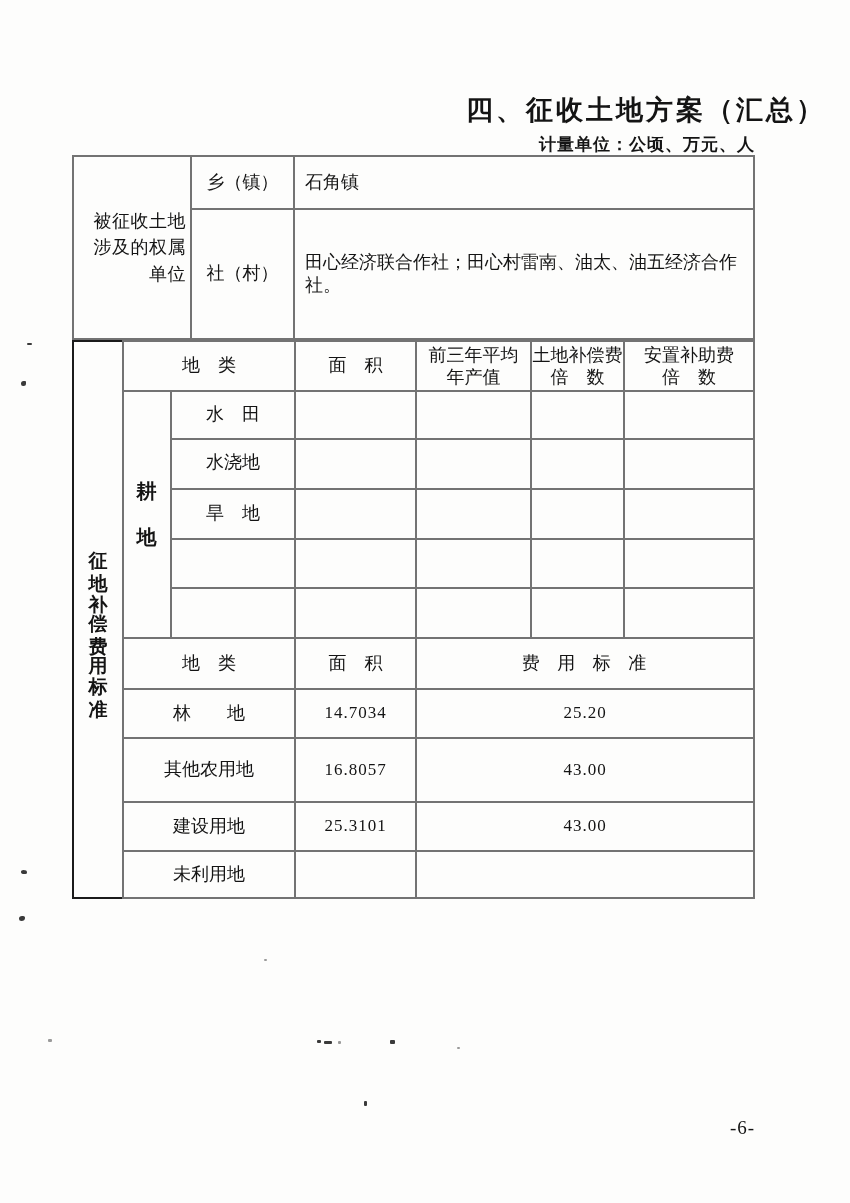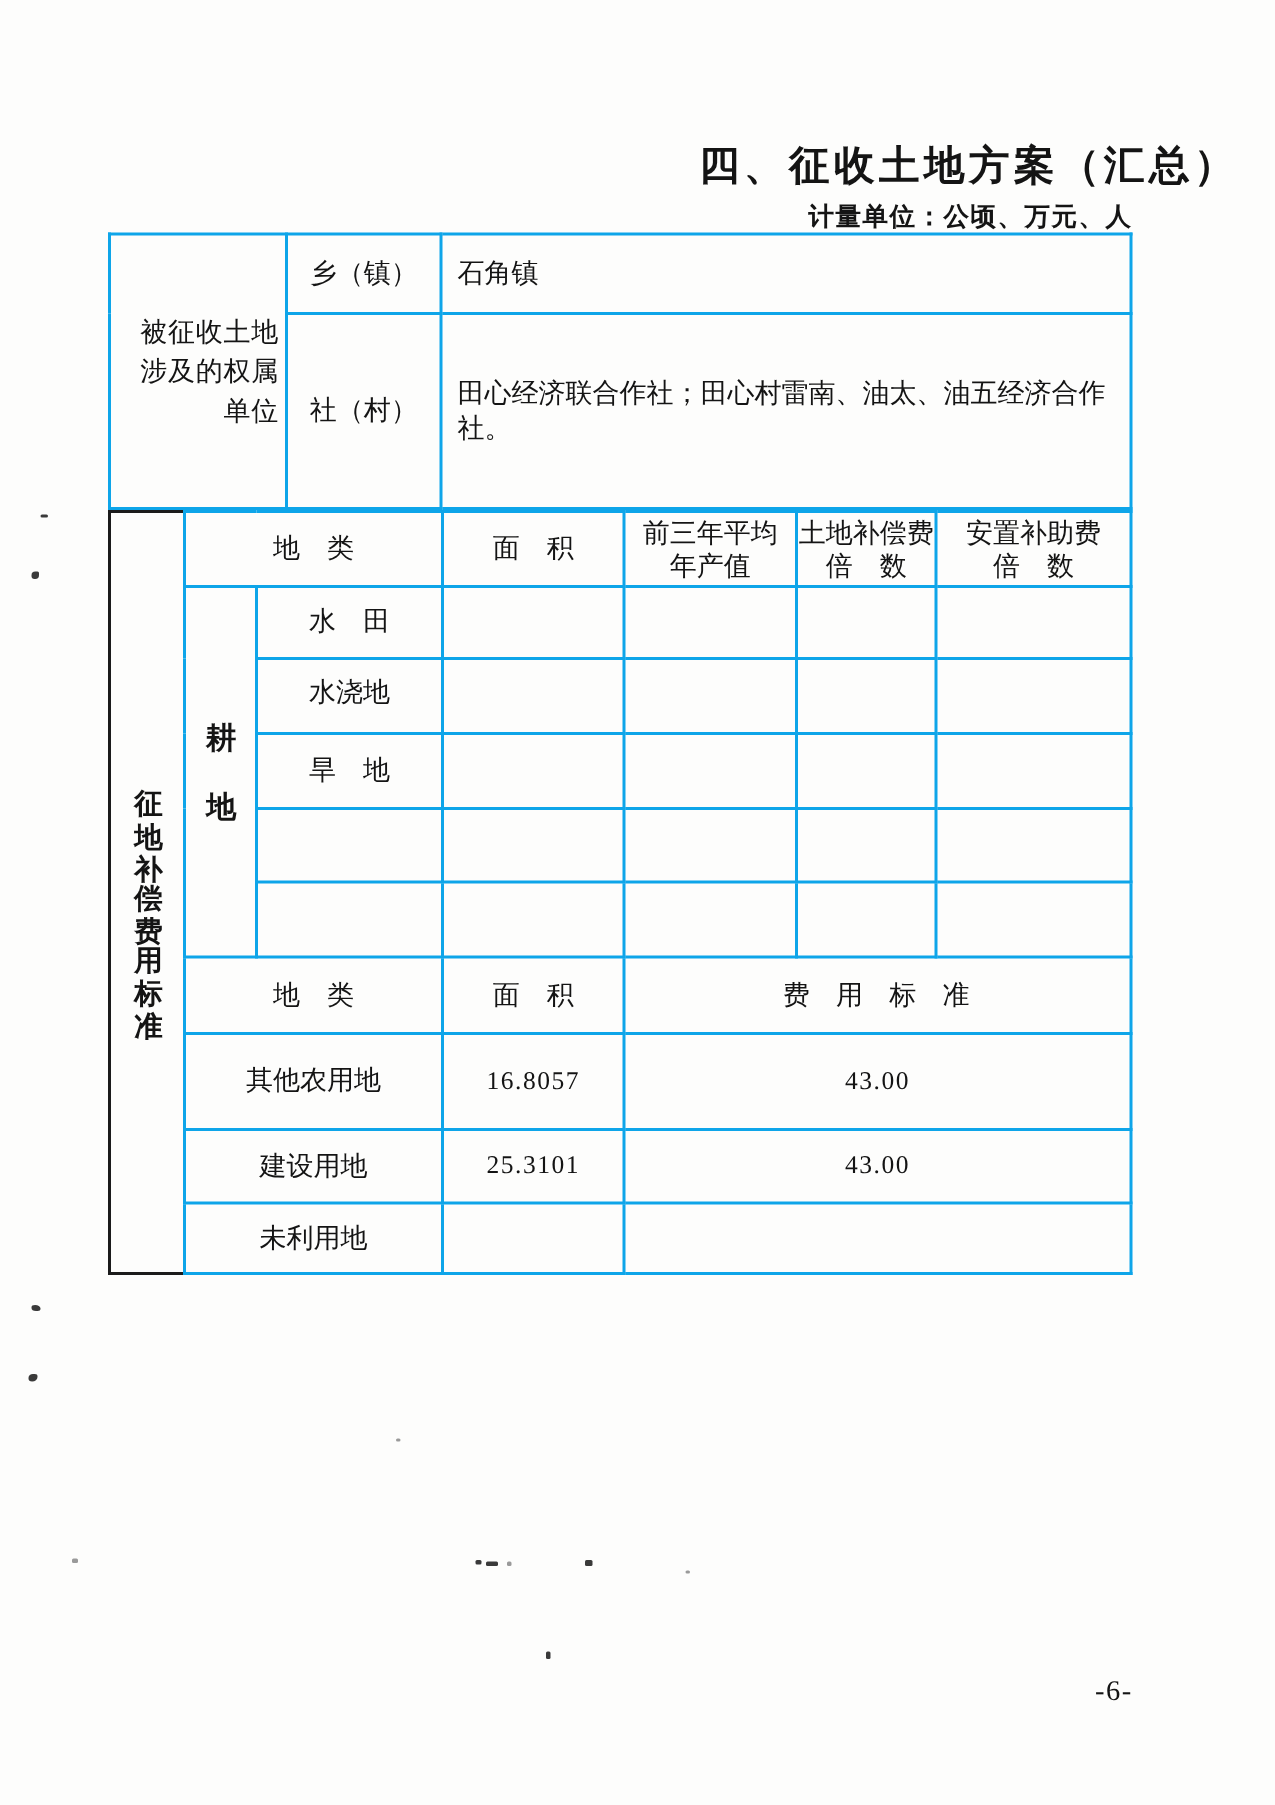--- a/index.html
+++ b/index.html
@@ -20,21 +20,21 @@
     font-weight:bold; font-size:27px; letter-spacing:3px;
   }
   .unit-note {
     position:absolute; top:133px; right:95px;
     font-size:17px; font-weight:bold; letter-spacing:1px;
     font-family:Liberation Sans, sans-serif;
   }
   .big-table { position:absolute; left:72px; top:155px; width:683px; }
   table { border-collapse:collapse; table-layout:fixed; width:100%; }
   td {
-    border:2px solid #0ea5e9;
+    border:2px solid #737373;
     font-size:18px; line-height:1.3;
     vertical-align:middle;
     overflow:hidden;
   }
   .c { text-align:center; }
   .l { text-align:left; padding-left:10px; }
   .num { text-align:center; font-size:17px; letter-spacing:1px; }
   .prelines { white-space:pre-line; }
   .wrap6 { padding:2px 4px 2px 6px; word-break:break-all; letter-spacing:0.5px; line-height:1.45; }
   
@@ -167,20 +167,25 @@
               <col style="width:172px">
               <col style="width:121px">
               <col>
             </colgroup>
           <tbody>
               <tr style="height:50px;">
             <td class="hdr">地　类</td>
             <td class="hdr">面　积</td>
             <td class="hdr spread">费 用 标 准</td>
           </tr>
+          <tr style="height:49px;">
+            <td class="c">林　　地</td>
+            <td class="num">14.7034</td>
+            <td class="num">25.20</td>
+          </tr>
           <tr style="height:64px;">
             <td class="c">其他农用地</td>
             <td class="num">16.8057</td>
             <td class="num">43.00</td>
           </tr>
           <tr style="height:49px;">
             <td class="c">建设用地</td>
             <td class="num">25.3101</td>
             <td class="num">43.00</td>
           </tr>

